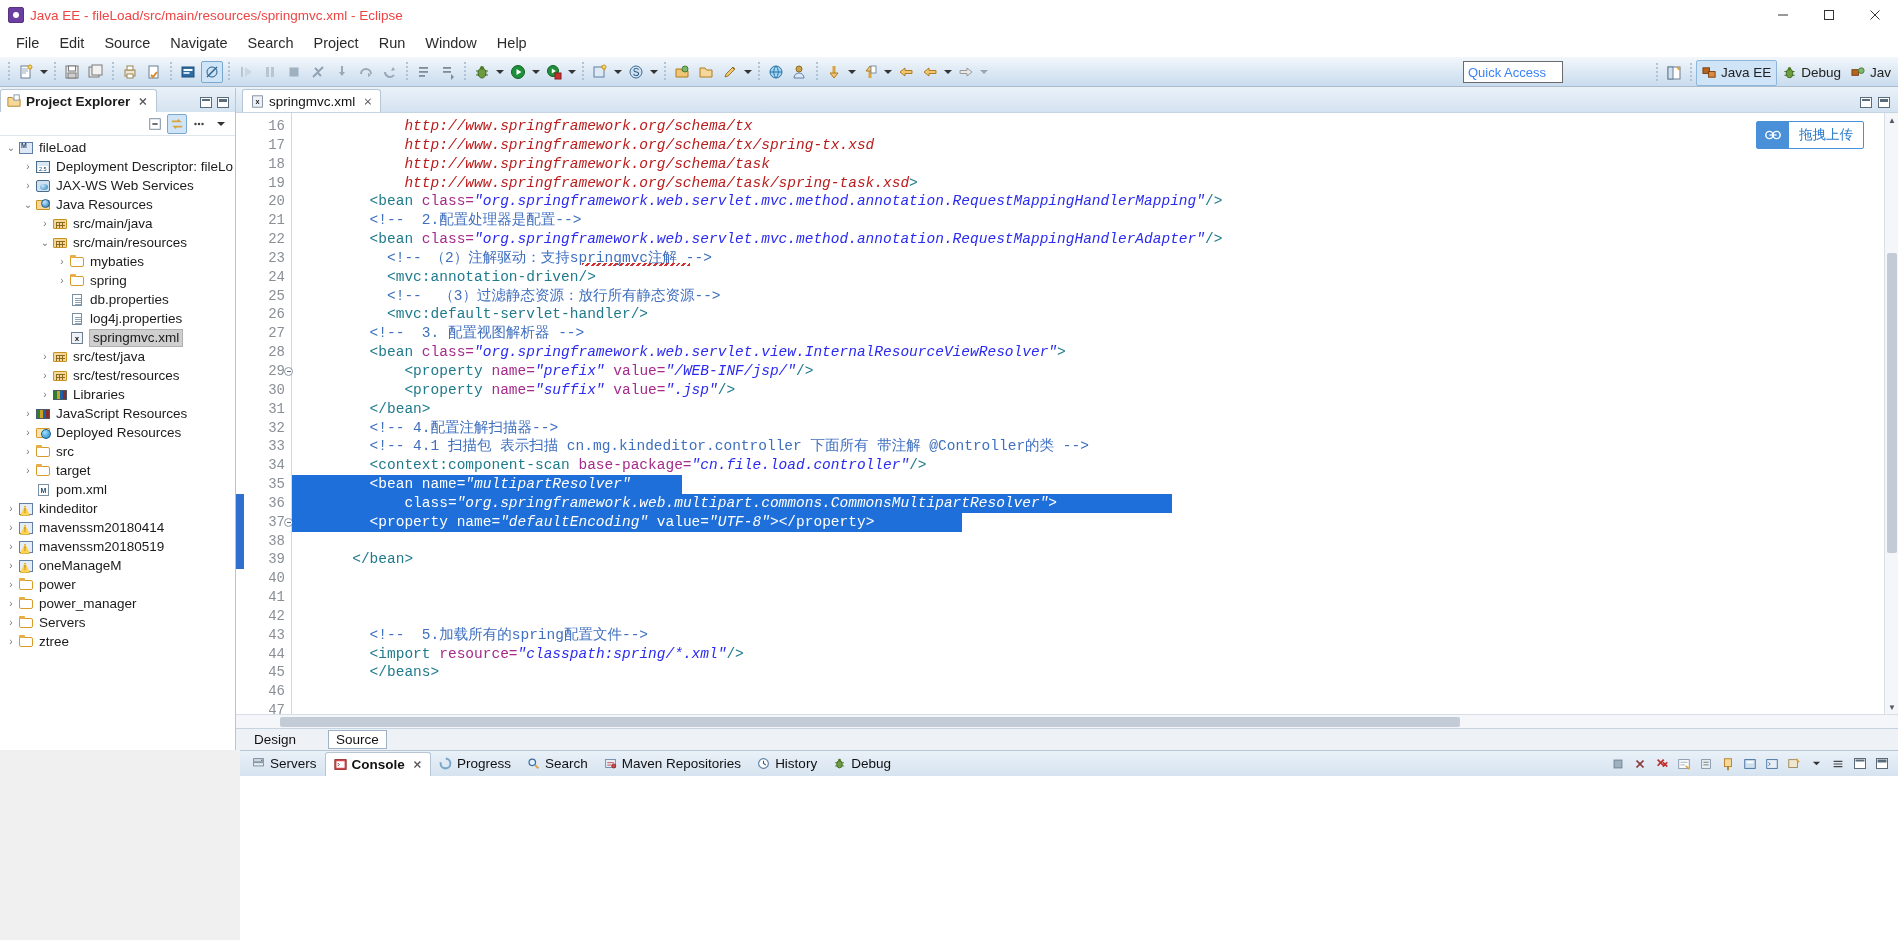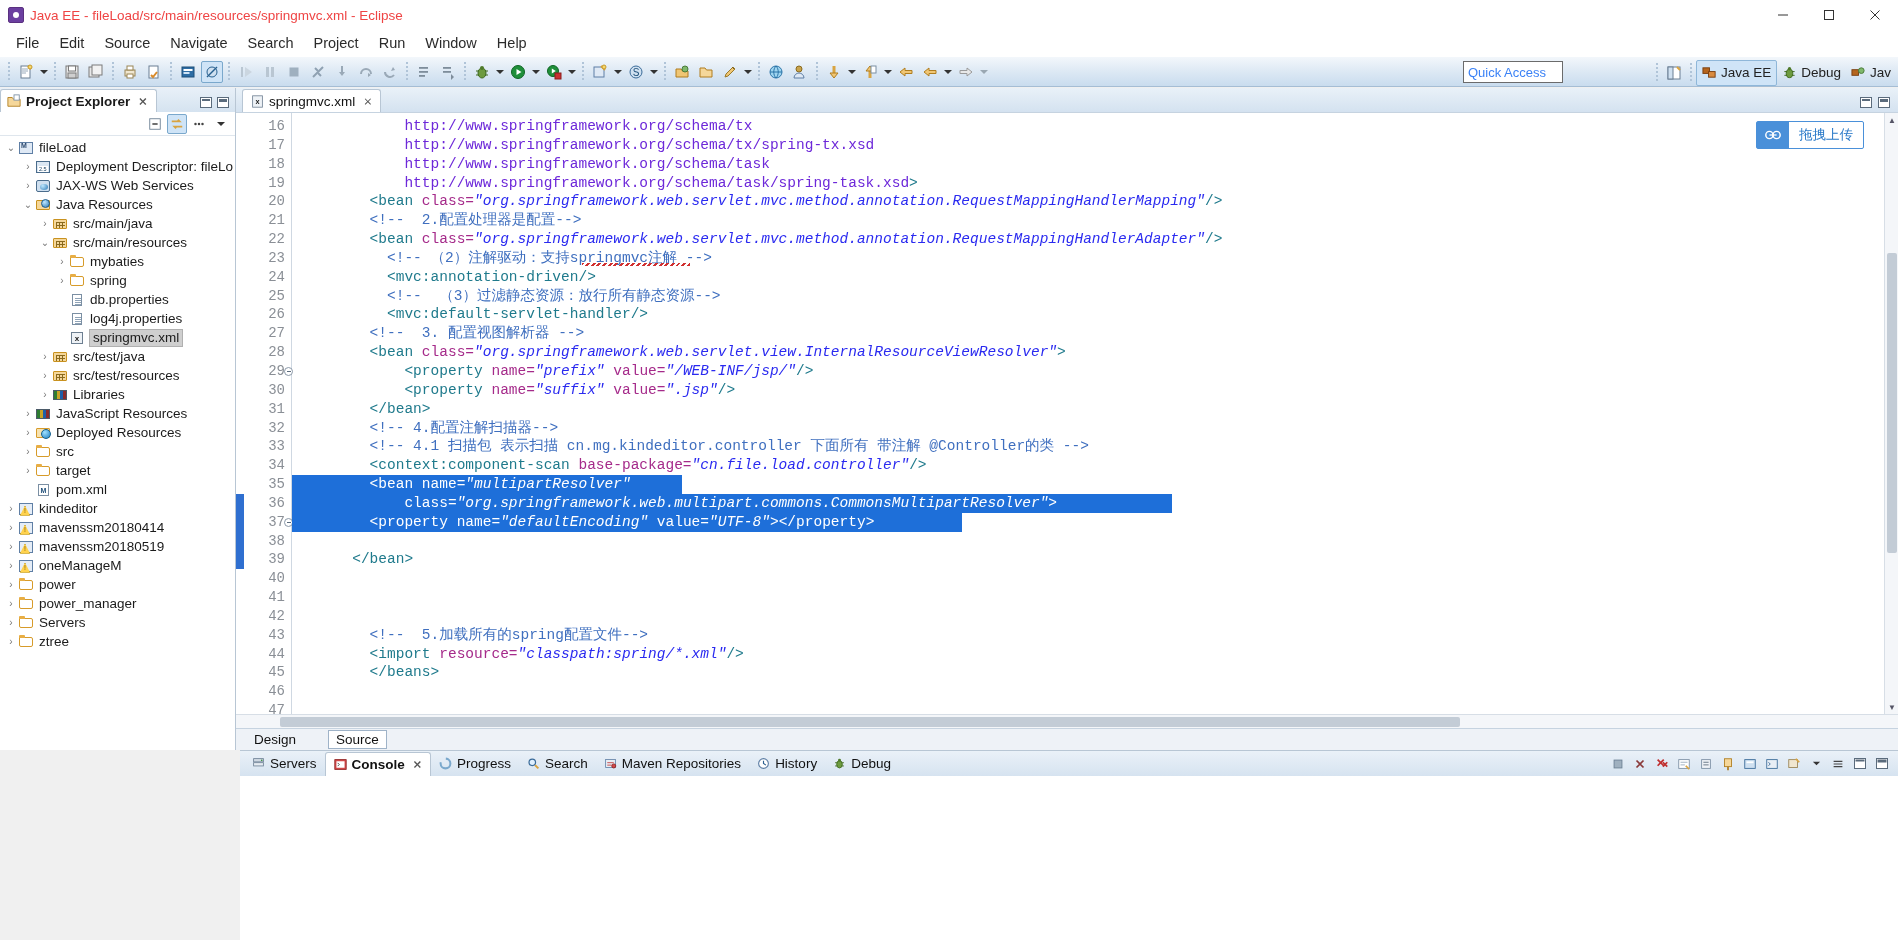--- a/index.html
+++ b/index.html
@@ -409,21 +409,21 @@
     white-space: pre;
     padding-left: 8px;
     position: relative;
   }
   .cline.selrow { background: #1e6fd9; }
   .cline.selrow .tok { color: #ffffff !important; }
   .tok.tag      { color: #1f7a8c; }
   .tok.attr     { color: #a52a8a; }
   .tok.val      { color: #2a2af0; font-style: italic; }
   .tok.cmt      { color: #3f6fbf; }
-  .tok.txt      { color: #6d28d9; }
+  .tok.txt      { color: #b91c1c; font-style: italic; }
   .tok.plain    { color: #1b1b1b; }
   .cline .squig {
     position: absolute;
     height: 3px;
     bottom: 2px;
     background: repeating-linear-gradient(135deg,#d03030 0 2px,transparent 2px 4px);
   }
 
   
   .upload-widget {

